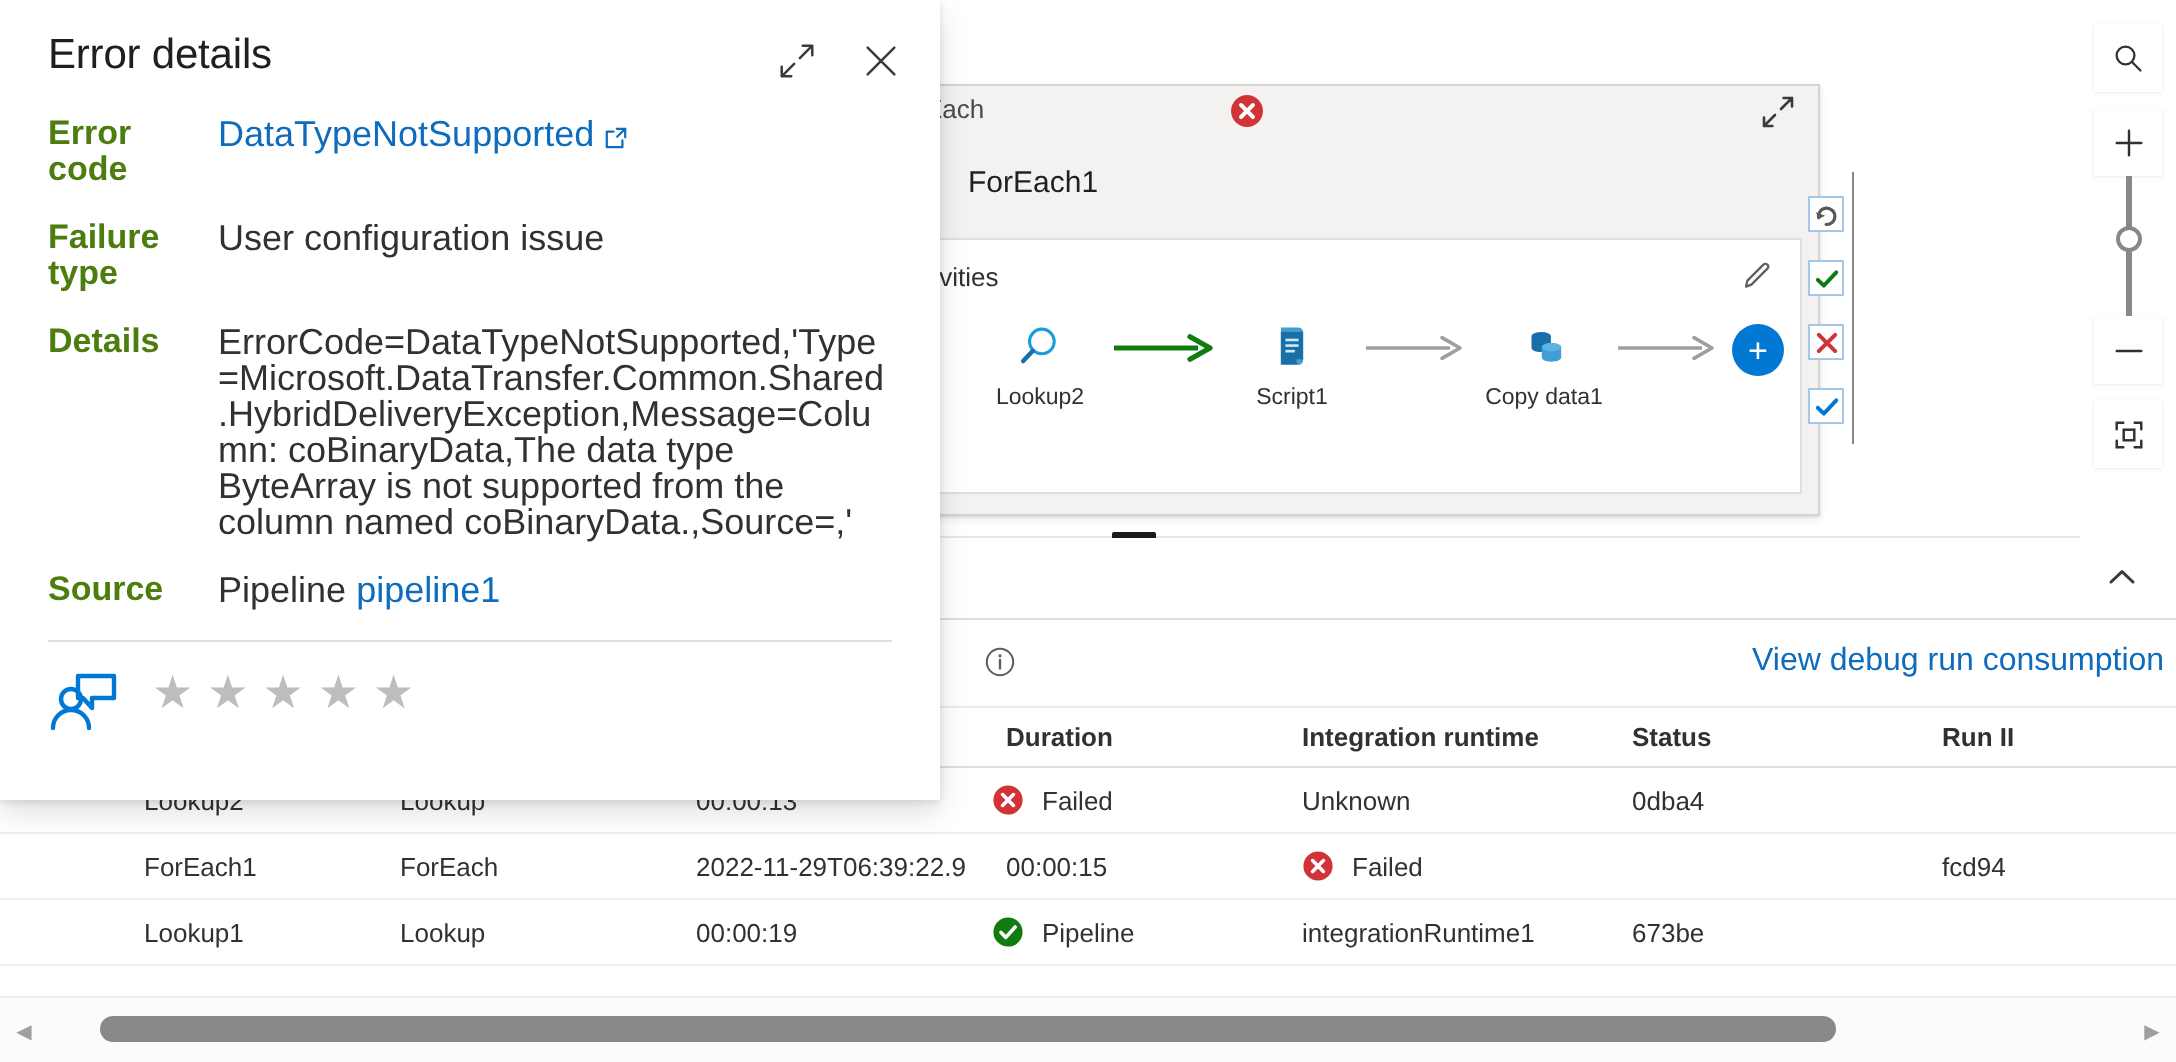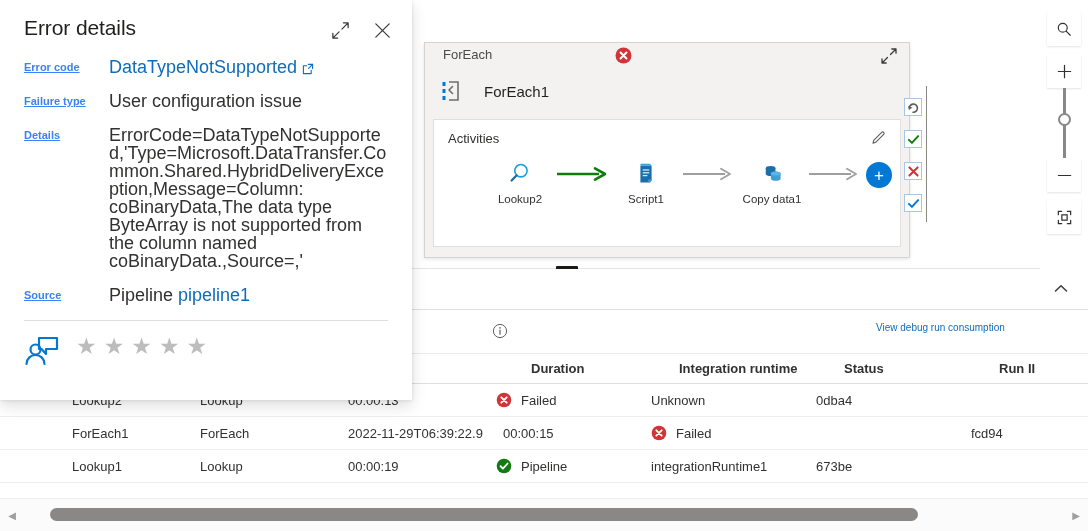--- a/index.html
+++ b/index.html
@@ -300,21 +300,21 @@
     left: 492px;
     top: 13px;
     width: 16px;
     height: 16px;
     cursor: pointer;
   }
   .debug-link {
     position: absolute;
     left: 876px;
     top: 12px;
-    font-size: 10px;
+    font-size: 16px;
     color: #0f6cbd;
     cursor: pointer;
     white-space: nowrap;
   }
 
   
   .results-table {
     position: absolute;
     left: 0;
     right: 0;
@@ -328,21 +328,20 @@
     display: flex;
     align-items: center;
     border-bottom: 1px solid #f0eeec;
     font-size: 13px;
   }
   .rt-header {
     height: 30px;
     border-bottom: 1px solid #e1dfdd;
     font-weight: bold;
     color: #323130;
-    padding-left: 28px;
   }
   .rt-cell { flex: none; box-sizing: border-box; white-space: nowrap; overflow: hidden; }
   .c-name      { width: 200px; padding-left: 72px; }
   .c-type      { width: 148px; }
   .c-runstart  { width: 155px; }
   .c-duration  { width: 148px; }
   .c-status    { width: 155px; display: flex; align-items: center; gap: 9px; }
   .c-runtime   { width: 165px; }
   .c-runid     { width: 120px; }
   .status-dot { width: 16px; height: 16px; flex: none; }
@@ -384,21 +383,21 @@
     border-radius: 7px;
     background: #8a8886;
     cursor: pointer;
   }
 
   
   #error-details-panel {
     position: absolute;
     left: 0;
     top: 0;
-    width: 412px;
+    width: 470px;
     height: 400px;
     background: #ffffff;
     box-shadow: 0 6.4px 14.4px rgba(0,0,0,.13), 0 1.2px 3.6px rgba(0,0,0,.11);
     box-sizing: border-box;
     z-index: 50;
   }
   .ed-header {
     position: relative;
     height: 58px;
   }
@@ -430,25 +429,24 @@
     top: 58px;
   }
   .ed-field {
     display: flex;
     padding: 0 24px;
     margin-bottom: 16px;
   }
   .ed-field-label {
     width: 85px;
     flex: none;
-    font-size: 11px;
+    font-size: 17px;
     font-weight: bold;
-    color: #3b82f6;
+    color: #4d7c0f;
     line-height: 18px;
-    text-decoration: underline;
   }
   .ed-field-value {
     font-size: 18px;
     color: #323130;
     line-height: 18px;
     width: 337px;
   }
   .ed-link {
     color: #0f6cbd;
     cursor: pointer;

